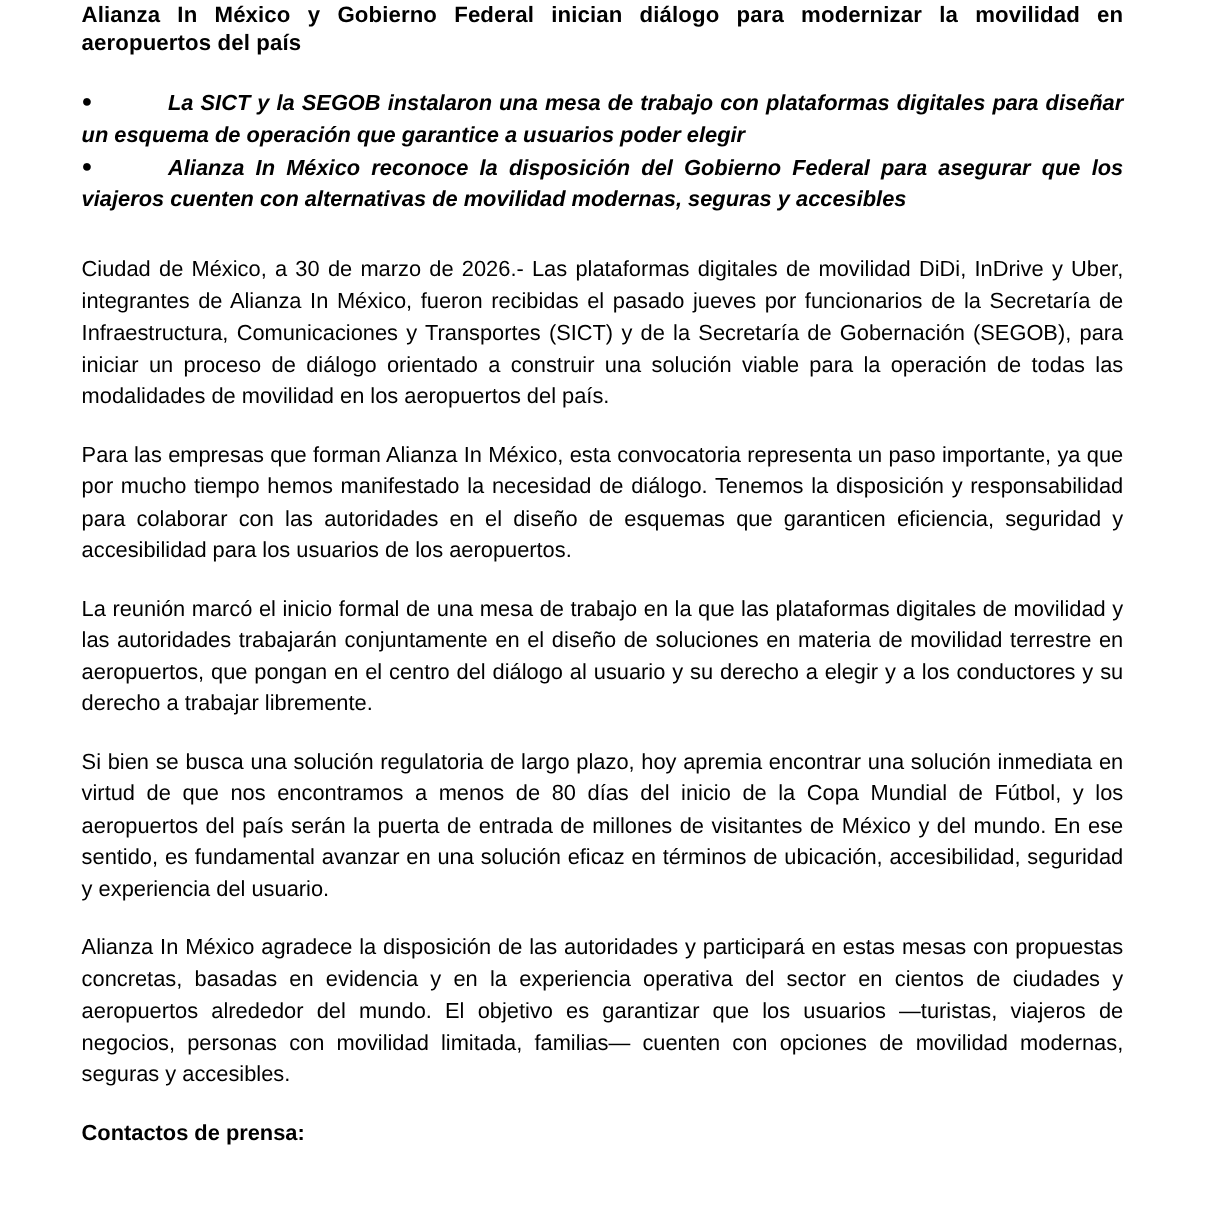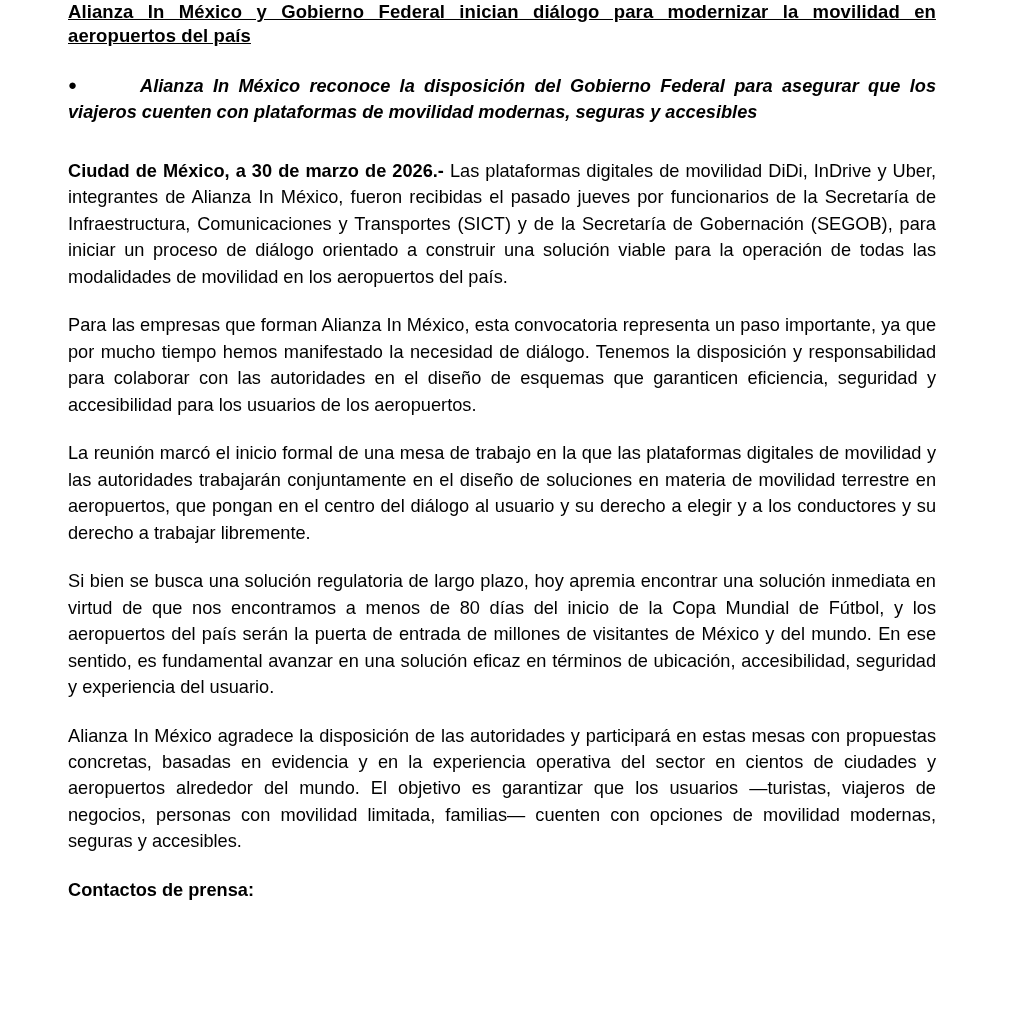--- a/index.html
+++ b/index.html
@@ -21,21 +21,20 @@
   }
   .doc-title {
     font-size: 18.5px;
     font-weight: bold;
     line-height: 1.30;
     text-align: justify;
     text-align-last: left;
     margin: 0;
     padding-top: 0px;
     letter-spacing: 0.1px;
-    text-decoration: underline;
   }
   .bullets {
     margin: 0;
     padding: 0;
     list-style: none;
     margin-top: 26px;
   }
   .bullet-row {
     display: block;
     font-style: italic;
@@ -63,40 +62,43 @@
     font-size: 18.2px;
     line-height: 1.455;
     text-align: justify;
     margin: 0 0 0 0;
     padding-top: 22px;
   }
   p.body-par.first {
     padding-top: 30px;
   }
   .lead {
-    font-weight: bold;
+    font-weight: normal;
   }
   .contacts {
     font-size: 18.2px;
     font-weight: bold;
     padding-top: 24px;
     margin: 0;
     line-height: 1.3;
   }
 </style>
 </head>
 <body>
 
 <div class="page">
 
   <h1 class="doc-title">Alianza In México y Gobierno Federal inician diálogo para modernizar la movilidad en aeropuertos del país</h1>
 
   <div class="bullets">
     <div class="bullet-row">
-      <span class="dot">●</span><span class="bullet-text">Alianza In México reconoce la disposición del Gobierno Federal para asegurar que los viajeros cuenten con plataformas de movilidad modernas, seguras y accesibles</span>
+      <span class="dot">●</span><span class="bullet-text">La SICT y la SEGOB instalaron una mesa de trabajo con plataformas digitales para diseñar un esquema de operación que garantice a usuarios poder elegir</span>
+    </div>
+    <div class="bullet-row">
+      <span class="dot">●</span><span class="bullet-text">Alianza In México reconoce la disposición del Gobierno Federal para asegurar que los viajeros cuenten con alternativas de movilidad modernas, seguras y accesibles</span>
     </div>
   </div>
 
   <p class="body-par first"><span class="lead">Ciudad de México, a 30 de marzo de 2026.-</span><span> Las plataformas digitales de movilidad DiDi, InDrive y Uber, integrantes de Alianza In México,  fueron recibidas el pasado jueves por funcionarios de la Secretaría de Infraestructura, Comunicaciones y Transportes (SICT) y de la Secretaría de Gobernación (SEGOB), para iniciar un proceso de diálogo orientado a construir una solución viable para la operación de todas las modalidades de movilidad en los aeropuertos del país.</span></p>
 
   <p class="body-par">Para las empresas que forman Alianza In México, esta convocatoria representa un paso importante, ya que por mucho tiempo hemos manifestado la necesidad de diálogo. Tenemos la disposición y responsabilidad para colaborar con las autoridades en el diseño de esquemas que garanticen eficiencia, seguridad y accesibilidad para los usuarios de los aeropuertos.</p>
   <p class="body-par">La reunión marcó el inicio formal de una mesa de trabajo en la que las plataformas digitales de movilidad y las autoridades trabajarán conjuntamente en el diseño de soluciones en materia de movilidad terrestre en aeropuertos,  que pongan en el centro del diálogo al usuario y su derecho a elegir y a los conductores y su derecho a trabajar libremente.</p>
   <p class="body-par">Si bien se busca  una solución regulatoria de largo plazo, hoy apremia encontrar una solución inmediata en virtud de que nos encontramos a menos de 80 días del inicio de la Copa Mundial de Fútbol, y los aeropuertos del país serán la puerta de entrada de millones de visitantes de México y del mundo. En ese sentido, es fundamental avanzar en una solución eficaz en términos de ubicación, accesibilidad, seguridad y experiencia del usuario.</p>
   <p class="body-par">Alianza In México agradece la disposición de las autoridades y participará en estas mesas con propuestas concretas, basadas en evidencia y en la experiencia operativa del sector en cientos de ciudades y aeropuertos alrededor del mundo. El objetivo es garantizar que los usuarios —turistas, viajeros de negocios, personas con movilidad limitada, familias— cuenten con opciones de movilidad modernas, seguras y accesibles.</p>
 

